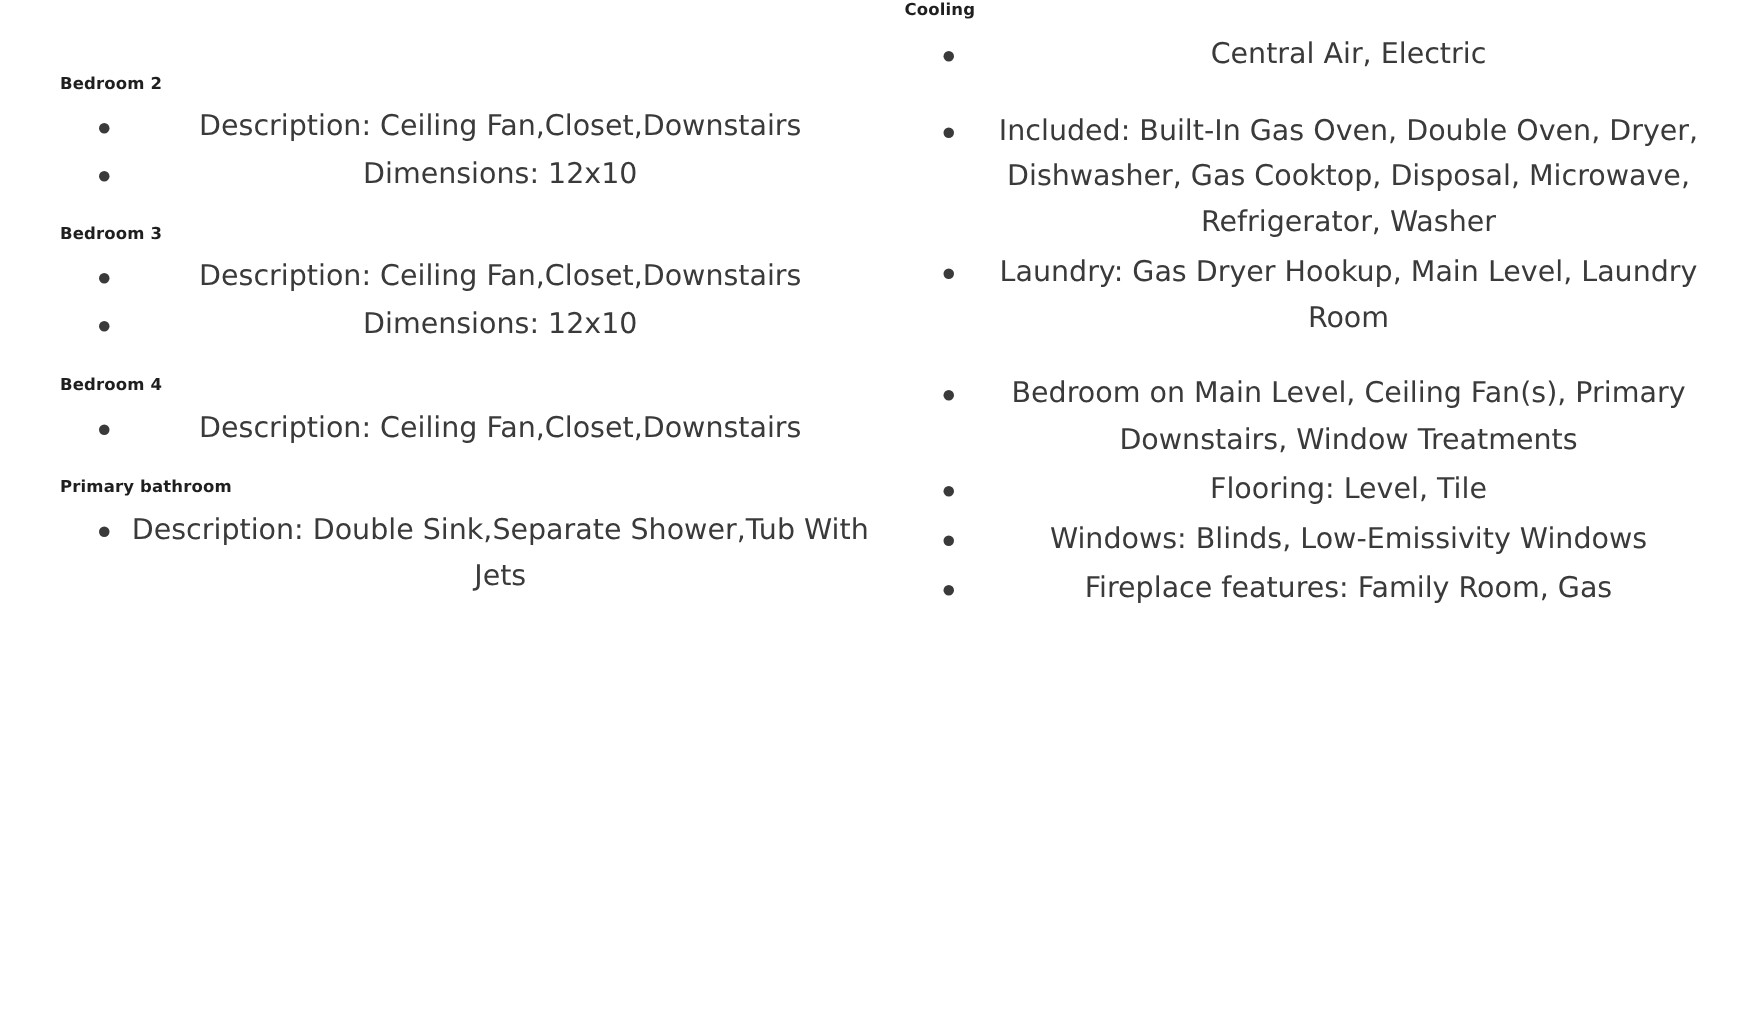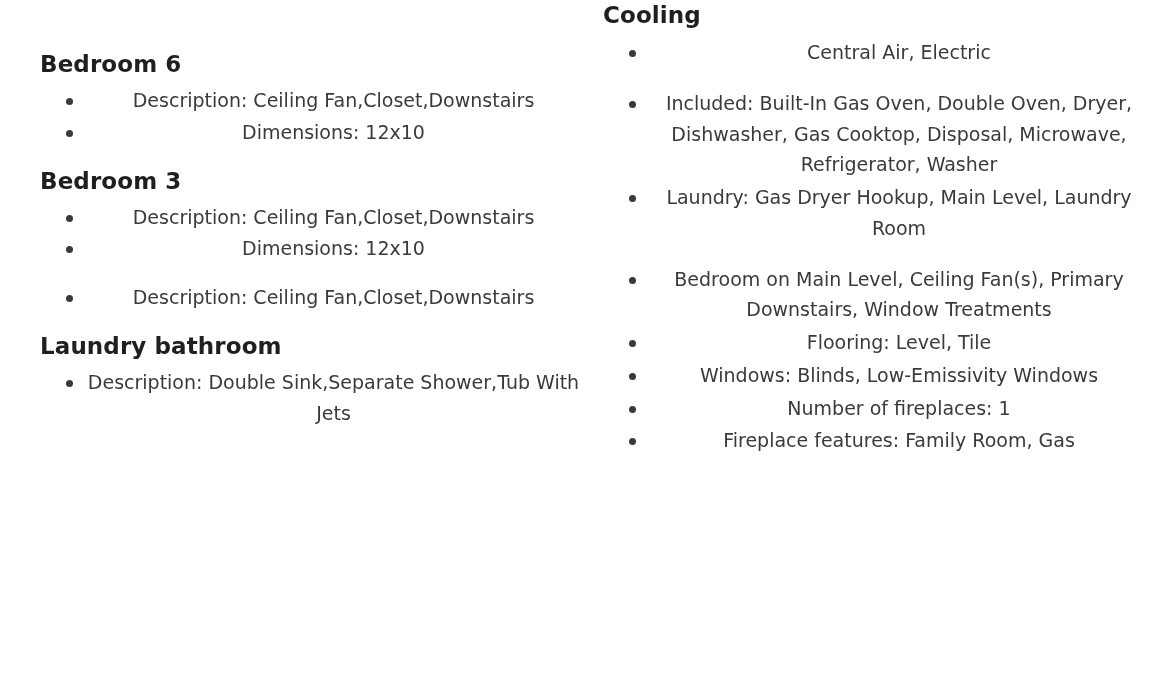--- a/index.html
+++ b/index.html
@@ -29,21 +29,21 @@
     width: 540px;
   }
   .col-right {
     left: 603px;
     width: 545px;
   }
   .section {
     margin: 0 0 14px 0;
   }
   .section-title {
-    font-size: 23px;
+    font-size: 11px;
     font-weight: bold;
     color: #1f1f1f;
     line-height: 1.35;
     margin: 0 0 6px 0;
     letter-spacing: 0.1px;
   }
   ul.items {
     list-style: none;
     margin: 0;
     padding: 0;
@@ -80,43 +80,44 @@
 </style>
 </head>
 <body>
 
 <div class="page">
 
   <div class="col col-left">
     <div class="spacer-top-left"></div>
 
     <div class="section">
-      <h3 class="section-title">Bedroom 6</h3>
+      <h3 class="section-title">Bedroom 2</h3>
       <ul class="items">
         <li>Description: Ceiling Fan,Closet,Downstairs</li>
         <li>Dimensions: 12x10</li>
       </ul>
     </div>
 
     <div class="section">
       <h3 class="section-title">Bedroom 3</h3>
       <ul class="items">
         <li>Description: Ceiling Fan,Closet,Downstairs</li>
         <li>Dimensions: 12x10</li>
       </ul>
     </div>
 
     <div class="section">
+      <h3 class="section-title">Bedroom 4</h3>
       <ul class="items">
         <li>Description: Ceiling Fan,Closet,Downstairs</li>
       </ul>
     </div>
 
     <div class="section">
-      <h3 class="section-title">Laundry bathroom</h3>
+      <h3 class="section-title">Primary bathroom</h3>
       <ul class="items">
         <li>Description: Double Sink,Separate Shower,Tub With Jets</li>
       </ul>
     </div>
   </div>
 
   <div class="col col-right">
     <div class="spacer-top-right"></div>
 
     <div class="section">
@@ -131,19 +132,18 @@
         <li>Included: Built-In Gas Oven, Double Oven, Dryer, Dishwasher, Gas Cooktop, Disposal, Microwave, Refrigerator, Washer</li>
         <li>Laundry: Gas Dryer Hookup, Main Level, Laundry Room</li>
       </ul>
     </div>
 
     <div class="section">
       <ul class="items">
         <li>Bedroom on Main Level, Ceiling Fan(s), Primary Downstairs, Window Treatments</li>
         <li>Flooring: Level, Tile</li>
         <li>Windows: Blinds, Low-Emissivity Windows</li>
-        <li>Number of fireplaces: 1</li>
         <li>Fireplace features: Family Room, Gas</li>
       </ul>
     </div>
   </div>
 
 </div>
 
 </body></html>

